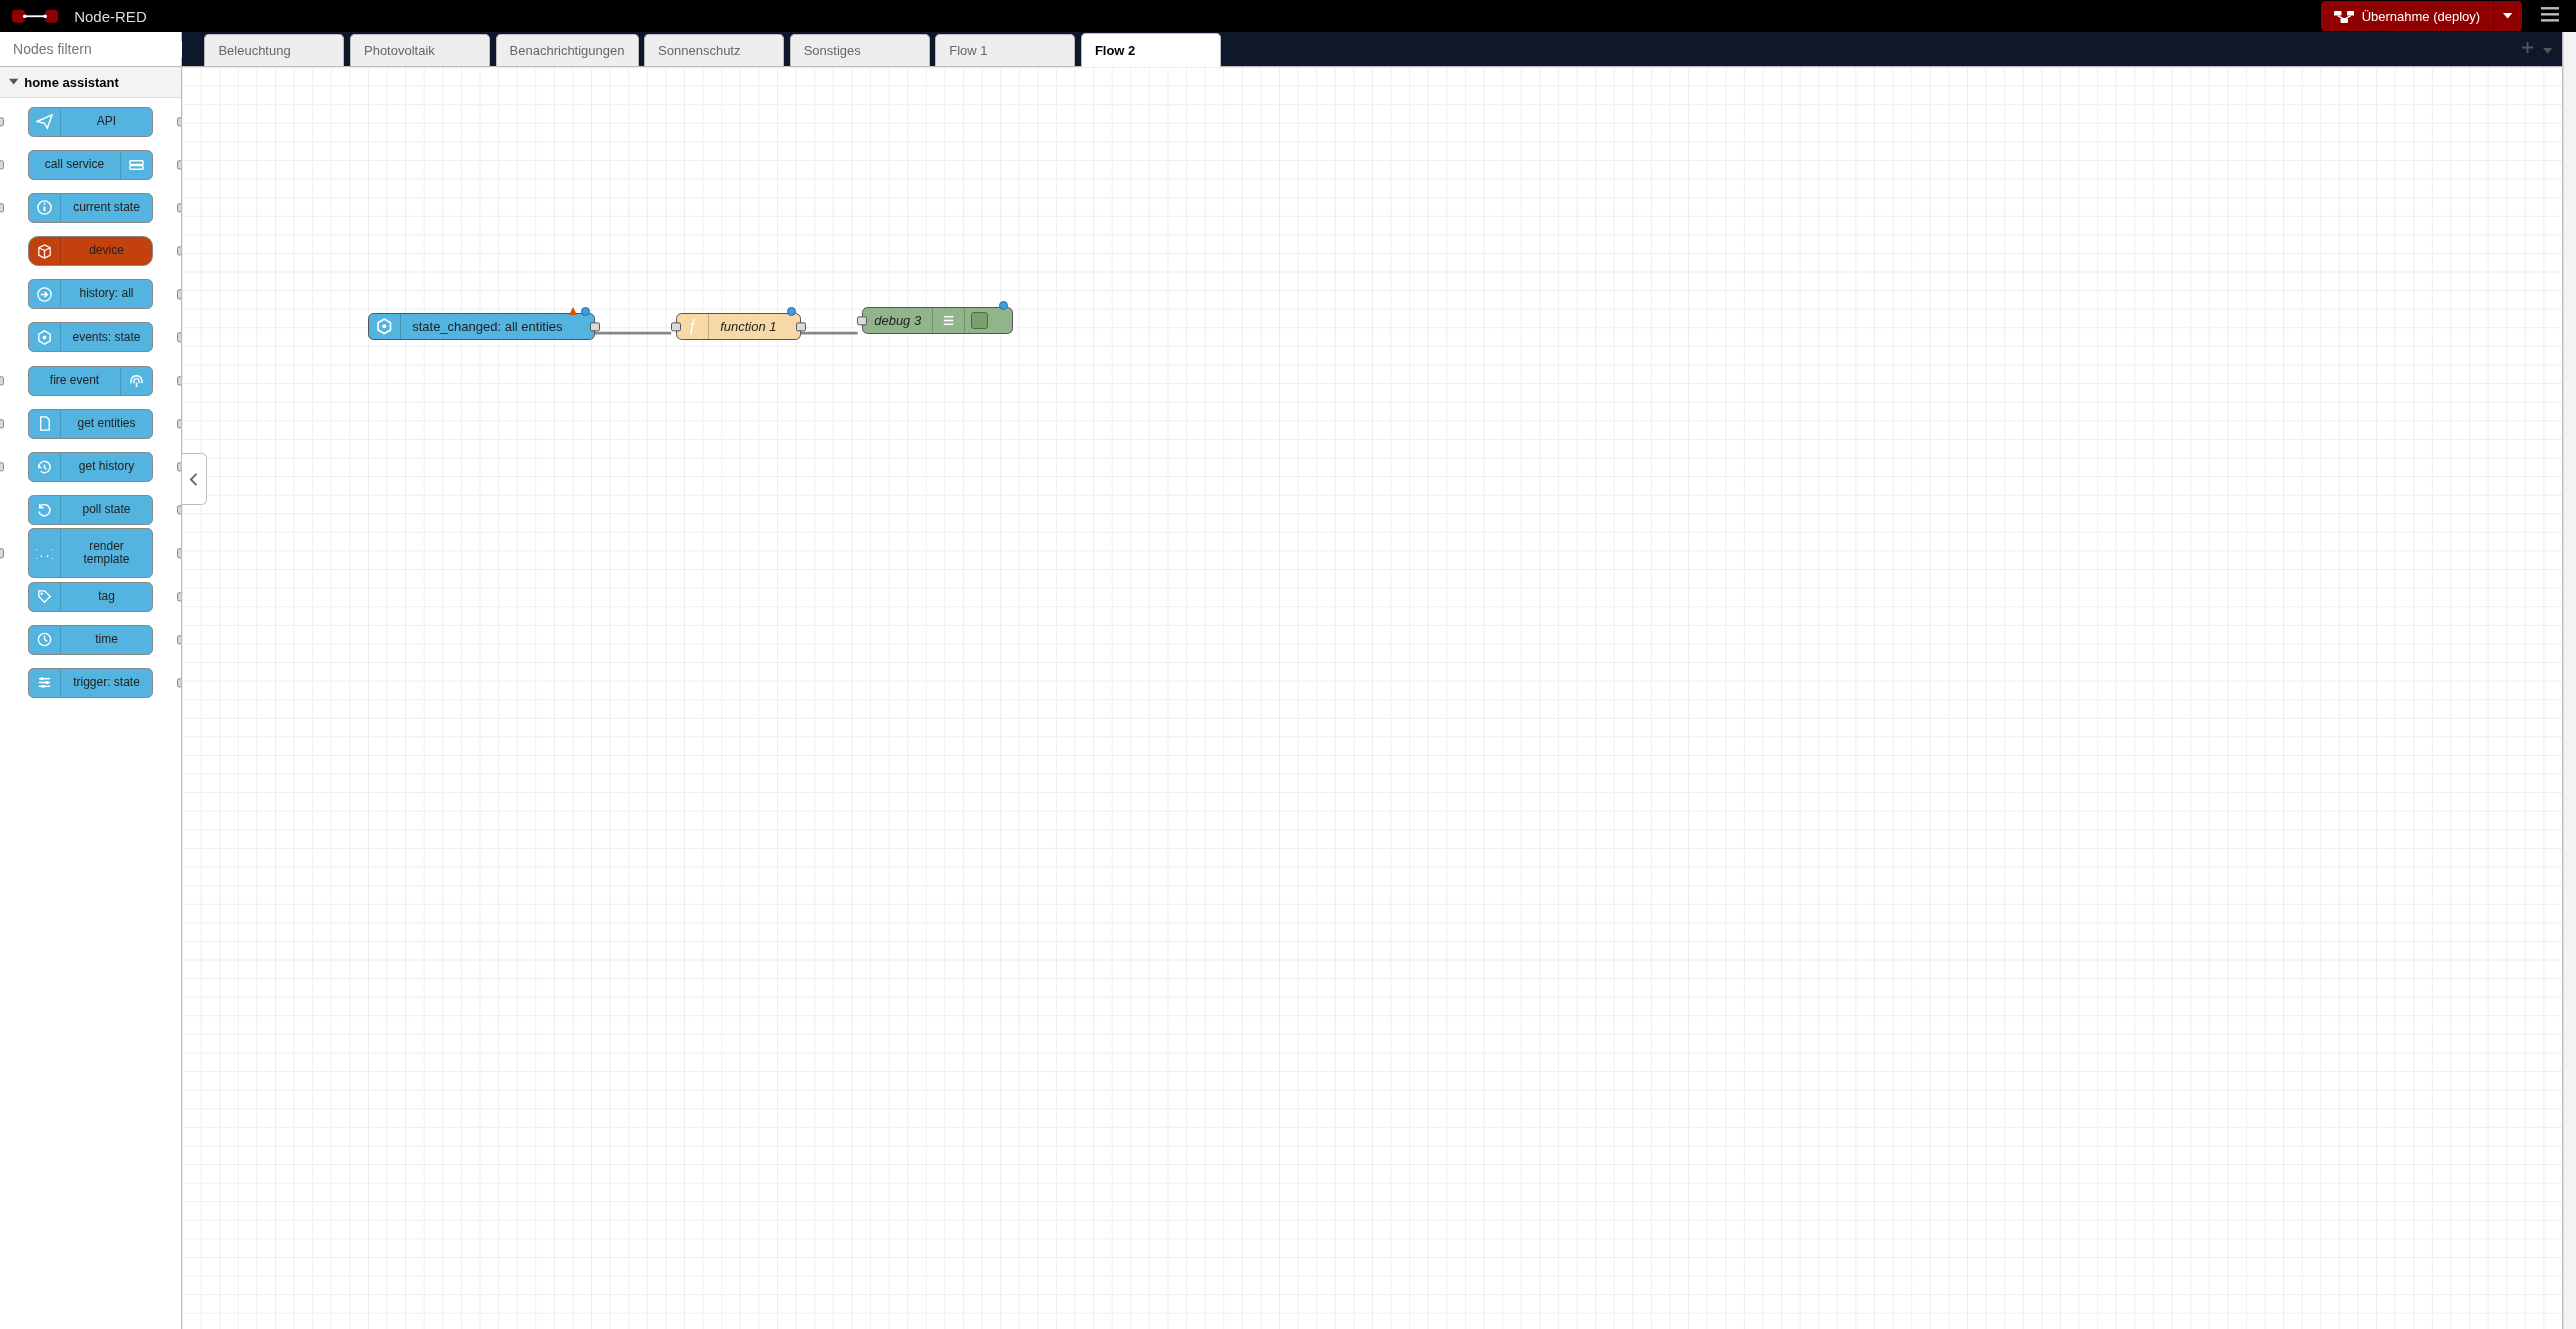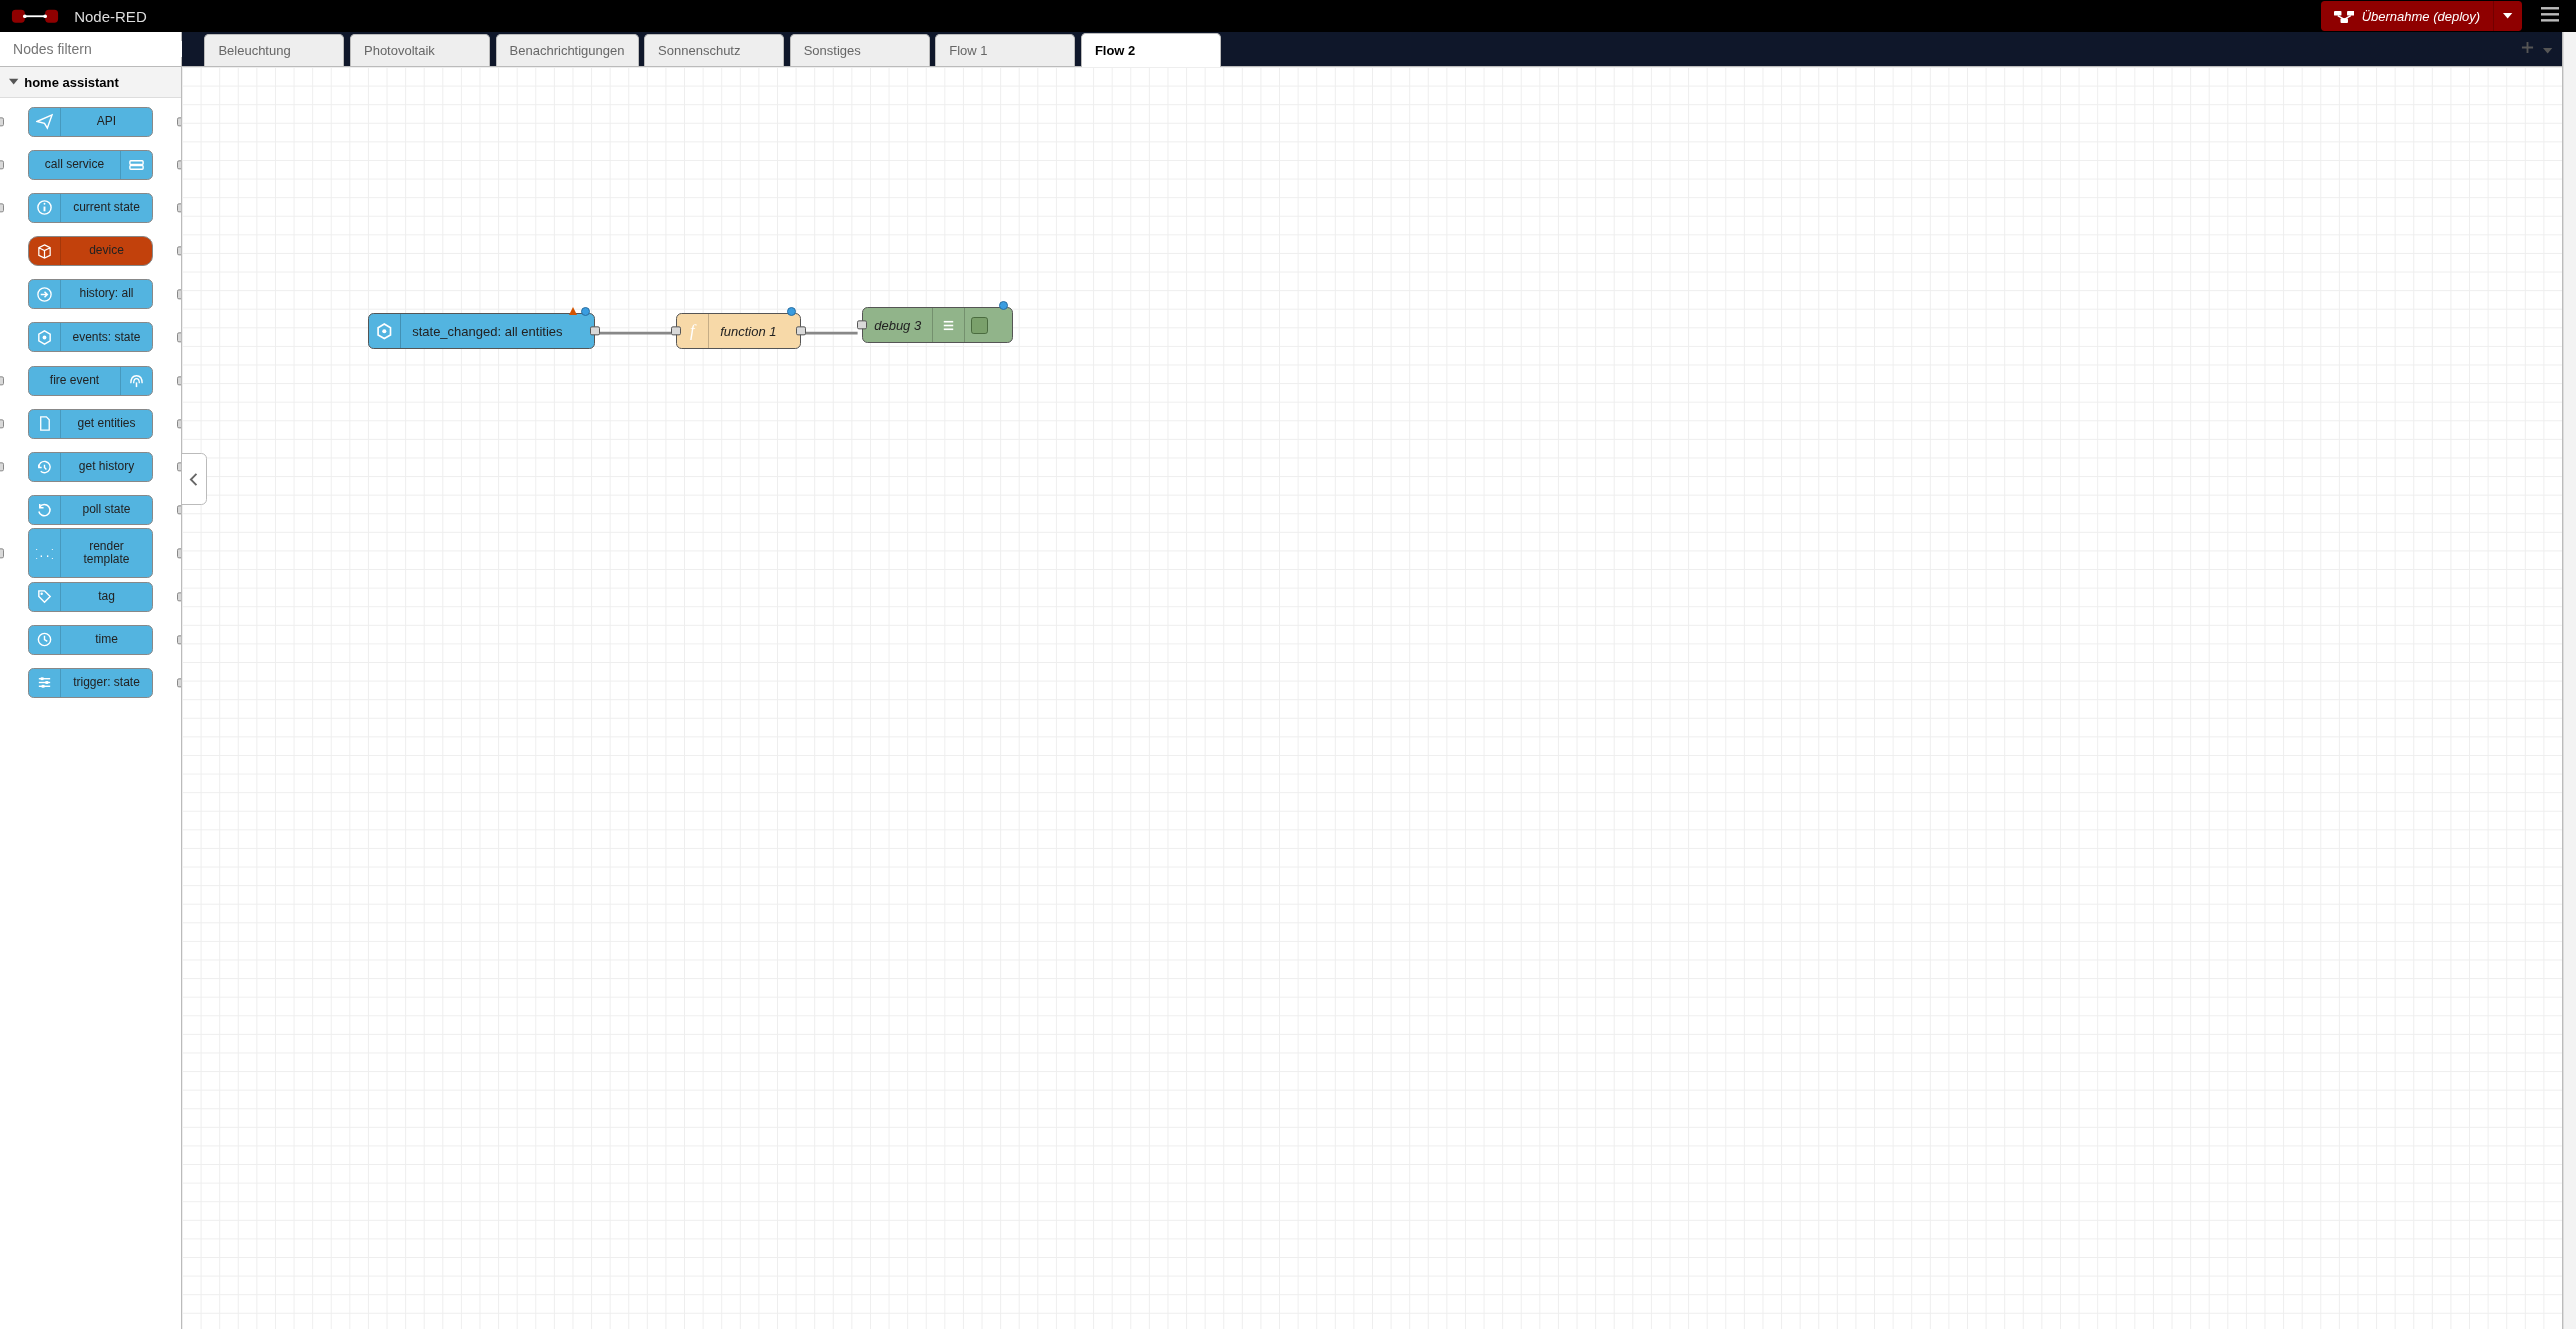--- a/index.html
+++ b/index.html
@@ -4,21 +4,21 @@
 <style>
   * { box-sizing: border-box; margin: 0; padding: 0; }
   html, body { width: 100%; height: 100%; font-family: Helvetica, Arial, sans-serif; font-size: 13px; }
   body { display: flex; flex-direction: column; background: #f3f3f3; }
 
   
   .header { height: 32px; background: #000; color: #ccc; display: flex; align-items: center; padding: 0 11.2px; }
   .header-logo { display: flex; align-items: center; gap: 7.5px; }
   .header-title { font-size: 15px; color: #ddd; margin-left: 7.5px; }
   .header-spacer { flex: 1; }
-  .deploy-btn { background: #8f0000; color: #fff; height: 30px; display: flex; align-items: center; border-radius: 3.7px; cursor: pointer; font-style: italic; }
+  .deploy-btn { background: #8f0000; color: #fff; height: 30px; display: flex; align-items: center; border-radius: 3.7px; cursor: pointer; }
   .deploy-main { display: flex; align-items: center; gap: 7.5px; padding: 0 13px; }
   .deploy-caret { padding: 0 9.3px; border-left: 0.9px solid rgba(0,0,0,0.2); height: 100%; display: flex; align-items: center; }
   .menu-btn { margin-left: 13px; color: #bbb; cursor: pointer; padding: 5.6px; }
 
   
   .main { flex: 1; display: flex; min-height: 0; }
 
   
   .palette { width: 182px; background: #fff; border-right: 0.9px solid #bbb; display: flex; flex-direction: column; }
   .palette-search { height: 35px; border-bottom: 0.9px solid #bbb; display: flex; align-items: center; padding: 0 7.5px; gap: 5.6px; }
@@ -49,21 +49,21 @@
     linear-gradient(90deg, #eee 0.9px, transparent 0.9px) 0 0 / 18.6px 18.6px,
     #fff;
   }
 
   .palette-toggle { position: absolute; left: -0.9px; top: 386px; width: 26px; height: 52px; border: 0.9px solid #bbb; border-top-right-radius: 5.6px; border-bottom-right-radius: 5.6px; background: #fff; display: flex; align-items: center; justify-content: center; color: #666; cursor: pointer; z-index: 5; }
 
   
   .wire { stroke: #888; stroke-width: 3; fill: none; }
   .flow-svg { position: absolute; inset: 0; width: 100%; height: 100%; pointer-events: none; }
 
-  .fnode { position: absolute; height: 36px; border: 0.9px solid #555; border-radius: 5.6px; display: flex; align-items: center; font-size: 13px; font-style: italic; }
+  .fnode { position: absolute; height: 27px; border: 0.9px solid #555; border-radius: 5.6px; display: flex; align-items: center; font-size: 13px; font-style: italic; }
   .fnode .fn-icon { width: 32px; height: 100%; display: flex; align-items: center; justify-content: center; border-right: 0.9px solid rgba(0,0,0,0.2); color: #fff; }
   .fnode .fn-icon.right { border-right: none; border-left: 0.9px solid rgba(0,0,0,0.2); }
   .fnode .fn-label { padding: 0 11.2px; color: #222; white-space: nowrap; }
   .fnode.blue { background: #53b4e0; }
   .fnode.orange { background: #f7d9a8; }
   .fnode.green { background: #91b48a; }
   .fnode .fport { position: absolute; top: 50%; transform: translateY(-50%); width: 9.3px; height: 9.3px; border: 0.9px solid #555; background: #d9d9d9; border-radius: 1.9px; }
   .fport.out { right: -5.6px; }
   .fport.in { left: -5.6px; }
 

